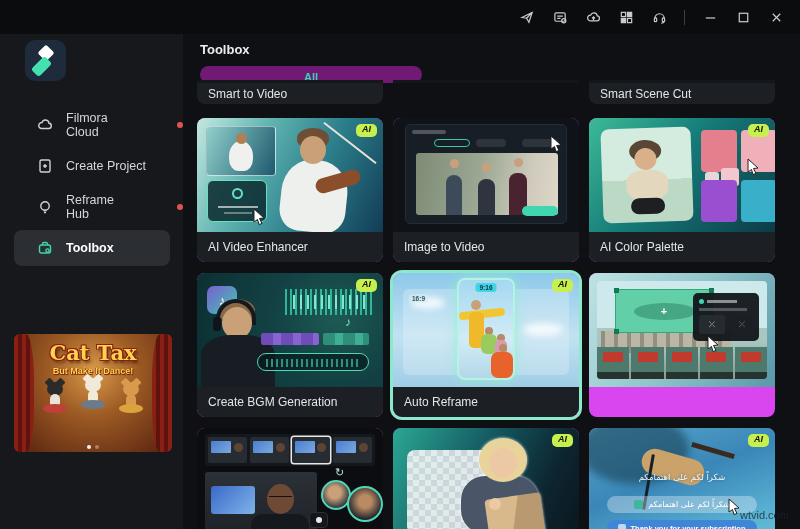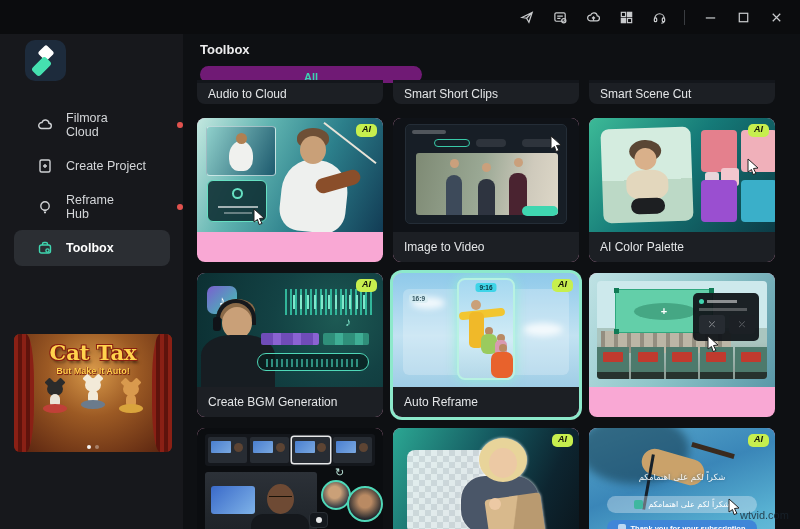--- a/index.html
+++ b/index.html
@@ -43,21 +43,21 @@
   .paw-btn{position:absolute;left:50%;transform:translateX(-50%);bottom:12px;width:98px;height:21px;background:linear-gradient(#f8d25e,#eeb93a);border:2px solid #c23a28;border-radius:5px;display:flex;align-items:center;justify-content:center;font-weight:800;font-size:11px;color:#b3211f;box-shadow:0 2px 3px rgba(0,0,0,.45);cursor:pointer}
   .ad-dots{position:absolute;bottom:3px;left:50%;transform:translateX(-50%);display:flex;gap:4px}
   .ad-dots i{width:4px;height:4px;border-radius:50%;background:rgba(255,255,255,.35)}
   .ad-dots i.on{background:#f4f4f4}
 
   
   .main-title{position:absolute;left:200px;top:42px;font-size:13px;font-weight:700;color:#ededee}
   .filter-pill{position:absolute;left:200px;top:66px;width:222px;height:17px;border-radius:9px;background:#701a75;display:flex;align-items:flex-end;justify-content:center;font-size:11px;font-weight:700;color:#3cd2b2;cursor:pointer}
 
   
-  .card{position:absolute;width:186px;height:144px;border-radius:8px;background:#f9a8d4;overflow:hidden;cursor:pointer}
+  .card{position:absolute;width:186px;height:144px;border-radius:8px;background:#d946ef;overflow:hidden;cursor:pointer}
   .card .thumb{position:absolute;left:0;top:0;right:0;height:114px;overflow:hidden}
   .card .lbl{position:absolute;left:0;right:0;bottom:0;height:30px;background:#1c1f24;display:flex;align-items:center;padding-left:11px;font-size:12px;color:#e3e5e7}
   .card.nolabel .thumb{height:144px}
   .card.selected{box-shadow:0 0 0 3px #8de9cb;border-radius:9px}
   .partial{position:absolute;width:186px;height:24px;top:80px;border-radius:0 0 8px 8px;overflow:hidden;cursor:pointer}
   .partial .strip{height:3px;background:#13161b}
   .partial .lbl{height:21px;background:#1c1f24;display:flex;align-items:center;padding-left:11px;font-size:12px;color:#e3e5e7}
   .ai-badge{position:absolute;top:6px;right:6px;background:#c7ef4e;color:#14160a;font-size:9px;font-weight:800;font-style:italic;padding:1px 6px 2px;border-radius:5px;z-index:4;line-height:1.1}
   .cur{position:absolute;z-index:5;width:13px;height:17px}
   .cur svg{width:13px;height:17px}
@@ -289,21 +289,21 @@
           <circle cx="10.5" cy="10.5" r="1.6"></circle>
         </svg>
       <span>Toolbox</span>
     </div>
   </div>
 
   <div class="ad">
     <div class="curtain l"></div>
     <div class="curtain r"></div>
     <div class="ad-title">Cat Tax</div>
-    <div class="ad-sub">But Make It Auto!</div>
+    <div class="ad-sub">But Make It Dance!</div>
     <div class="cat" style="left:28px;top:48px">
       <i class="ear" style="left:4px;background:#2b2b2b"></i>
         <i class="ear" style="right:4px;background:#2b2b2b"></i>
       <div class="head" style="background:#2b2b2b"></div>
         <div class="body" style="background:#e9e4d8"></div>
         <div class="tutu" style="background:#c04038"></div>
     </div>
     <div class="cat" style="left:66px;top:44px">
       <i class="ear" style="left:4px;background:#f2ead8"></i>
         <i class="ear" style="right:4px;background:#f2ead8"></i>
@@ -325,25 +325,24 @@
   </div>
 </div>
 
 <div class="main-title">Toolbox</div>
 <div class="filter-pill">
   <span>All</span>
 </div>
 
 <div class="partial" style="left:197px">
   <div class="strip"></div>
-    <div class="lbl">Audio to Cloud</div>
+    <div class="lbl">Smart to Video</div>
 </div>
 <div class="partial" style="left:393px">
   <div class="strip"></div>
-    <div class="lbl">Smart Short Clips</div>
 </div>
 <div class="partial" style="left:589px">
   <div class="strip"></div>
     <div class="lbl">Smart Scene Cut</div>
 </div>
 
 <div class="card" style="left:197px;top:118px">
   <div class="thumb t-enh">
     <span class="ai-badge">AI</span>
     <div class="inset">
@@ -357,20 +356,21 @@
       <div class="bow"></div>
     <div class="panel">
         <i></i>
         <b></b>
         <u style="text-decoration:none"></u>
       </div>
     <span class="cur" style="left:56px;top:90px"><svg viewBox="0 0 13 17">
           <polygon points="1,1 11,10 6.5,10.5 9,15.5 6,16.5 4.5,11.5 1,14" fill="#fff" stroke="#222" stroke-width="1"></polygon>
         </svg></span>
   </div>
+  <div class="lbl">AI Video Enhancer</div>
 </div>
 
 <div class="card" style="left:393px;top:118px">
   <div class="thumb t-itv">
     <div class="win">
       <div class="wbar"></div>
       <div class="pA"></div>
         <div class="pB"></div>
         <div class="pC"></div>
       <div class="photo">

